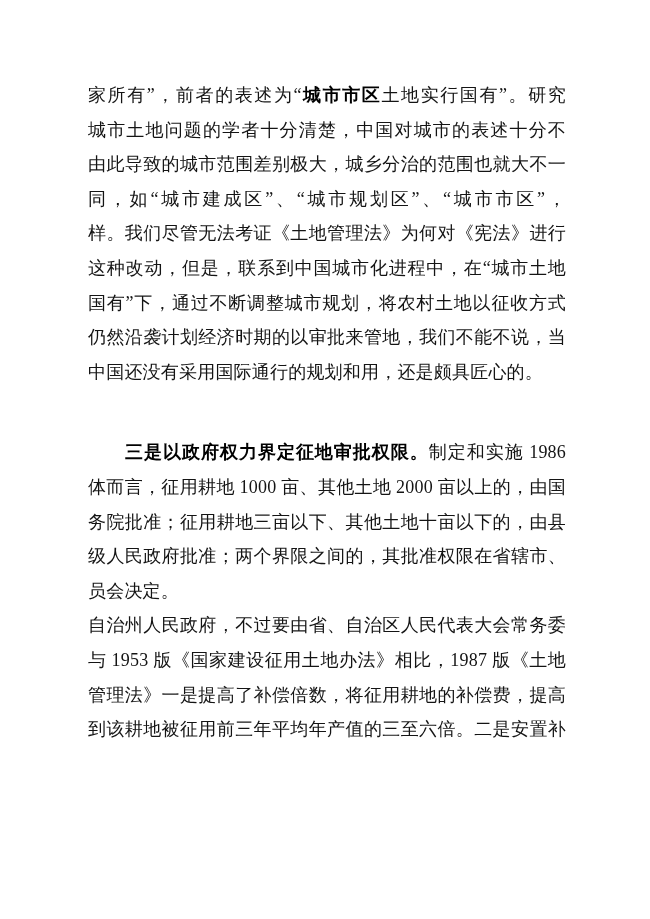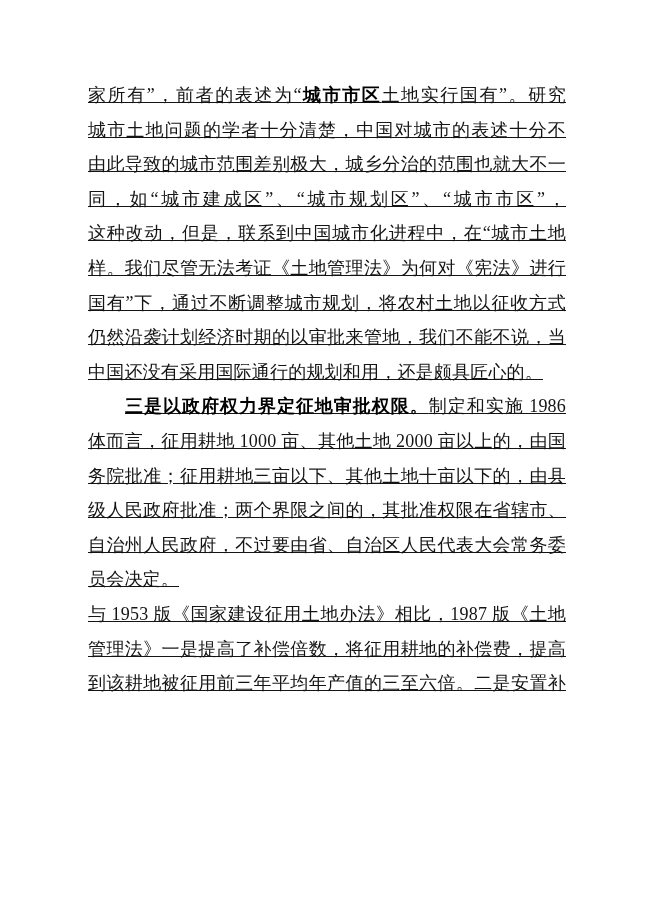--- a/index.html
+++ b/index.html
@@ -14,59 +14,59 @@
     background: #ffffff;
     overflow: hidden;
     font-family: "Liberation Serif", "DejaVu Serif", serif;
     color: #141414;
   }
   .text-block {
     position: absolute;
     left: 88px;
     top: 78px;
     width: 478px;
-    text-decoration: underline;
   }
   .line {
     font-size: 18px;
     line-height: 34.6px;
     height: 34.6px;
     text-align: justify;
     text-align-last: justify;
     -moz-text-align-last: justify;
     overflow: hidden;
     letter-spacing: 0.2px;
   }
   .line.paraend {
     text-align-last: left;
     -moz-text-align-last: left;
   }
   .line.indent {
     text-indent: 37px;
+    margin-top: 46px;
   }
   .seg { font-weight: normal; }
   .seg.bold { font-weight: bold; color: #000000; }
 </style>
 </head>
 <body>
 
 <div class="page">
   <div class="text-block">
       <div class="line"><span class="seg">家所有”，前者的表述为“</span><span class="seg bold">城市市区</span><span class="seg">土地实行国有”。研究</span></div>
       <div class="line"><span class="seg">城市土地问题的学者十分清楚，中国对城市的表述十分不</span></div>
       <div class="line"><span class="seg">由此导致的城市范围差别极大，城乡分治的范围也就大不一</span></div>
       <div class="line"><span class="seg">同，如“城市建成区”、“城市规划区”、“城市市区”，</span></div>
+      <div class="line"><span class="seg">样。我们尽管无法考证《土地管理法》为何对《宪法》进行</span></div>
       <div class="line"><span class="seg">这种改动，但是，联系到中国城市化进程中，在“城市土地</span></div>
-      <div class="line"><span class="seg">样。我们尽管无法考证《土地管理法》为何对《宪法》进行</span></div>
       <div class="line"><span class="seg">国有”下，通过不断调整城市规划，将农村土地以征收方式</span></div>
       <div class="line"><span class="seg">仍然沿袭计划经济时期的以审批来管地，我们不能不说，当</span></div>
       <div class="line paraend"><span class="seg">中国还没有采用国际通行的规划和用，还是颇具匠心的。</span></div>
       <div class="line indent"><span class="seg bold">三是以政府权力界定征地审批权限。</span><span class="seg">制定和实施 1986</span></div>
       <div class="line"><span class="seg">体而言，征用耕地 1000 亩、其他土地 2000 亩以上的，由国</span></div>
       <div class="line"><span class="seg">务院批准；征用耕地三亩以下、其他土地十亩以下的，由县</span></div>
       <div class="line"><span class="seg">级人民政府批准；两个界限之间的，其批准权限在省辖市、</span></div>
+      <div class="line paraend"><span class="seg">员会决定。</span></div>
       <div class="line"><span class="seg">自治州人民政府，不过要由省、自治区人民代表大会常务委</span></div>
-      <div class="line paraend"><span class="seg">员会决定。</span></div>
       <div class="line"><span class="seg">与 1953 版《国家建设征用土地办法》相比，1987 版《土地</span></div>
       <div class="line"><span class="seg">管理法》一是提高了补偿倍数，将征用耕地的补偿费，提高</span></div>
       <div class="line"><span class="seg">到该耕地被征用前三年平均年产值的三至六倍。二是安置补</span></div>
     </div>
 </div>
 
 </body></html>

